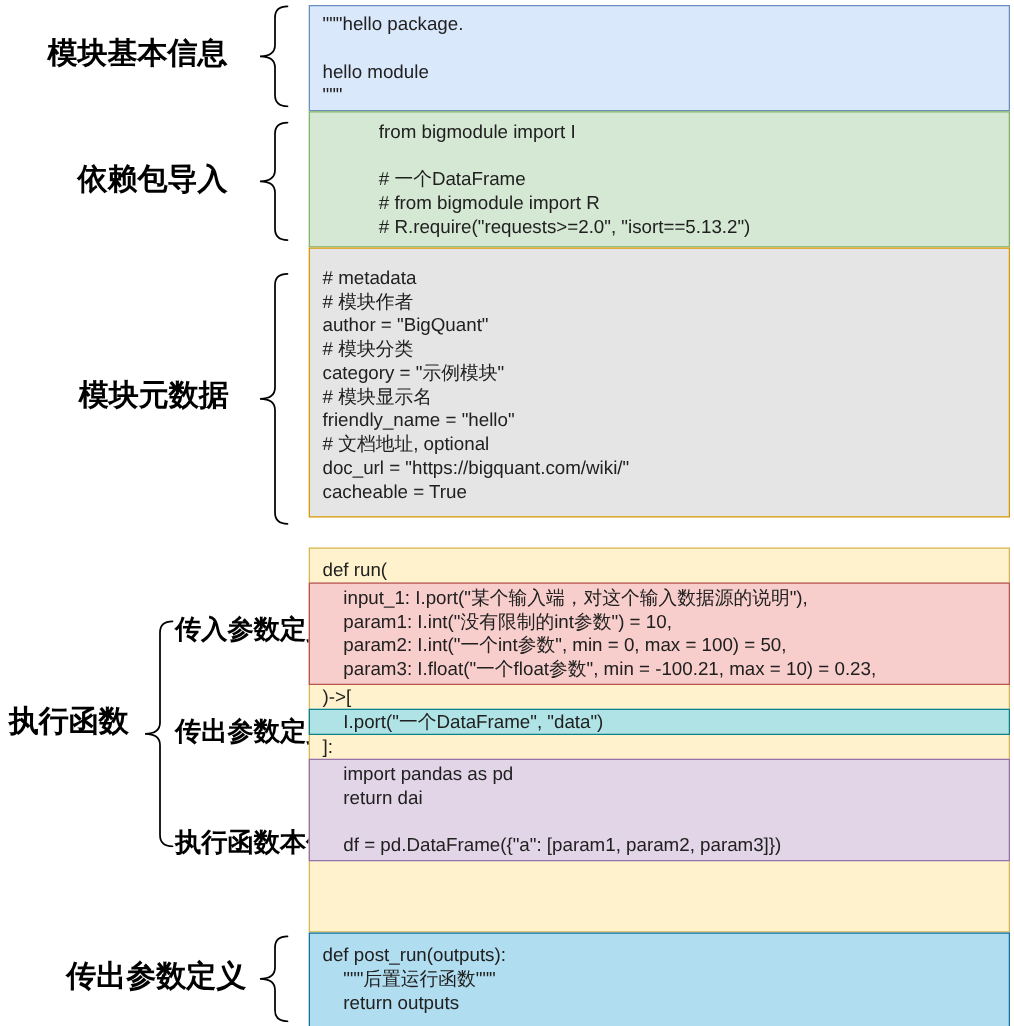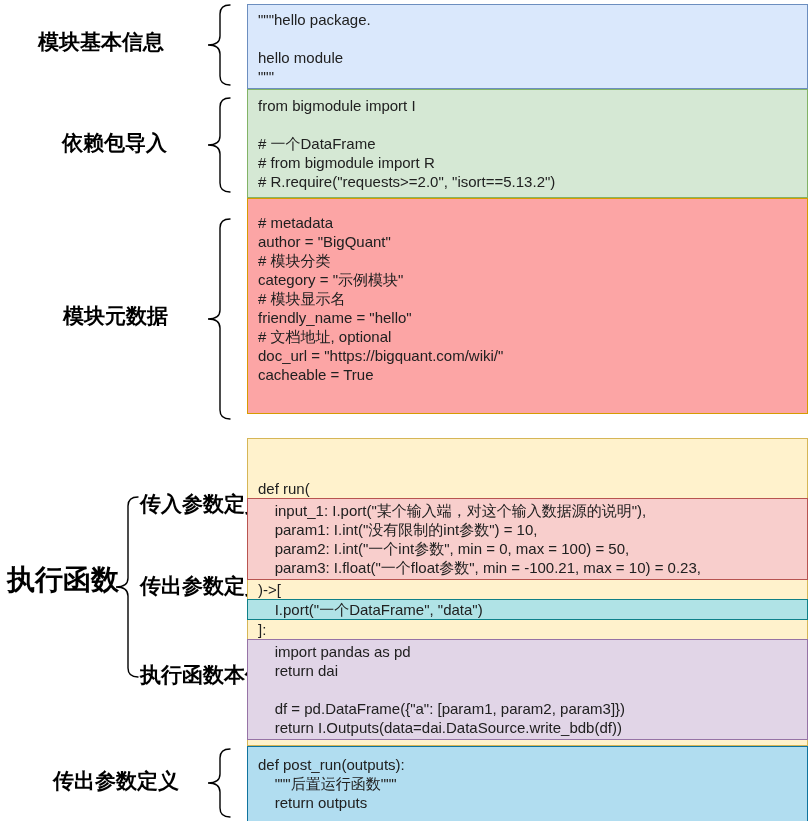--- a/index.html
+++ b/index.html
@@ -7,21 +7,21 @@
     position: relative;
     width: 811px;
     height: 821px;
     background: #ffffff;
     overflow: hidden;
     font-family: "Liberation Sans", sans-serif;
   }
   
   .big-label {
     position: absolute;
-    font-size: 21px;
+    font-size: 24px;
     font-weight: 700;
     color: #000;
     line-height: 1.1;
     white-space: nowrap;
   }
   .sub-label {
     position: absolute;
     font-size: 21px;
     font-weight: 700;
     color: #000;
@@ -46,45 +46,45 @@
   .code-line {
     white-space: pre;
     font-size: 15px;
     line-height: 19px;
     min-height: 19px;
     padding: 0 10px;
     color: #202020;
     overflow: hidden;
   }
   .pad-top-s  { padding-top: 5px; }
-  .pad-top-m  { padding-top: 6px; }
+  .pad-top-m  { padding-top: 6px; padding-left: 45px; }
   .pad-top-l  { padding-top: 14px; }
   .pad-top-xl { padding-top: 8px; }
   .nested {
     box-sizing: border-box;
     margin: 0 -1px;
     border: 1px solid;
     padding: 2px 0;
   }
   .nested.one-line { padding: 0; height: 21px; }
   .nested.one-line .code-line { line-height: 19px; }
-  .run-head { margin-top: 40px; }
+  .run-head { margin-top: 8px; }
 </style>
 </head>
 <body>
 
 <div class="canvas">
 
   <div class="big-label" style="left:38px; top:30px;">模块基本信息</div>
 
   <div class="big-label" style="left:62px; top:131px;">依赖包导入</div>
 
   <div class="big-label" style="left:63px; top:304px;">模块元数据</div>
 
-  <div class="big-label" style="left:7px; top:565px; font-size:28px;">执行函数</div>
+  <div class="big-label" style="left:7px; top:565px; font-size:24px;">执行函数</div>
 
   <div class="sub-label" style="left:140px; top:492px;">传入参数定义</div>
 
   <div class="sub-label" style="left:140px; top:574px;">传出参数定义</div>
 
   <div class="sub-label" style="left:140px; top:663px;">执行函数本体</div>
 
   <div class="big-label" style="left:53px; top:769px;">传出参数定义</div>
 
   <svg class="brace" style="left:206px; top:4px;" width="26" height="82" viewBox="0 0 26 82">
@@ -115,22 +115,23 @@
     </div>
 
   <div class="block pad-top-m" style="top: 89px; height: 109px; background-color: rgb(213, 232, 212); border-color: rgb(130, 179, 102);">
       <div class="code-line">from bigmodule import I</div>
       <div class="code-line"></div>
       <div class="code-line"># 一个DataFrame</div>
       <div class="code-line"># from bigmodule import R</div>
       <div class="code-line"># R.require("requests&gt;=2.0", "isort==5.13.2")</div>
     </div>
 
-  <div class="block pad-top-l" style="top: 198px; height: 216px; background-color: #fca5a5; border-color: rgb(215, 155, 0);">
+  <div class="block pad-top-l" style="top: 198px; height: 216px; background-color: #e5e5e5; border-color: rgb(215, 155, 0);">
       <div class="code-line"># metadata</div>
+      <div class="code-line"># 模块作者</div>
       <div class="code-line">author = "BigQuant"</div>
       <div class="code-line"># 模块分类</div>
       <div class="code-line">category = "示例模块"</div>
       <div class="code-line"># 模块显示名</div>
       <div class="code-line">friendly_name = "hello"</div>
       <div class="code-line"># 文档地址, optional</div>
       <div class="code-line">doc_url = "https://bigquant.com/wiki/"</div>
       <div class="code-line">cacheable = True</div>
     </div>
 
@@ -151,21 +152,20 @@
         <div class="code-line">    I.port("一个DataFrame", "data")</div>
       </div>
 
     <div class="code-line">]:</div>
 
     <div class="nested" style="background-color: rgb(225, 213, 231); border-color: rgb(150, 115, 166);">
         <div class="code-line">    import pandas as pd</div>
         <div class="code-line">    return dai</div>
         <div class="code-line"></div>
         <div class="code-line">    df = pd.DataFrame({"a": [param1, param2, param3]})</div>
-        <div class="code-line">    return I.Outputs(data=dai.DataSource.write_bdb(df))</div>
       </div>
   </div>
 
   <div class="block pad-top-xl" style="top: 746px; height: 83px; background-color: rgb(177, 221, 240); border-color: rgb(16, 115, 158);">
       <div class="code-line">def post_run(outputs):</div>
       <div class="code-line">    """后置运行函数"""</div>
       <div class="code-line">    return outputs</div>
     </div>
 
 </div>

